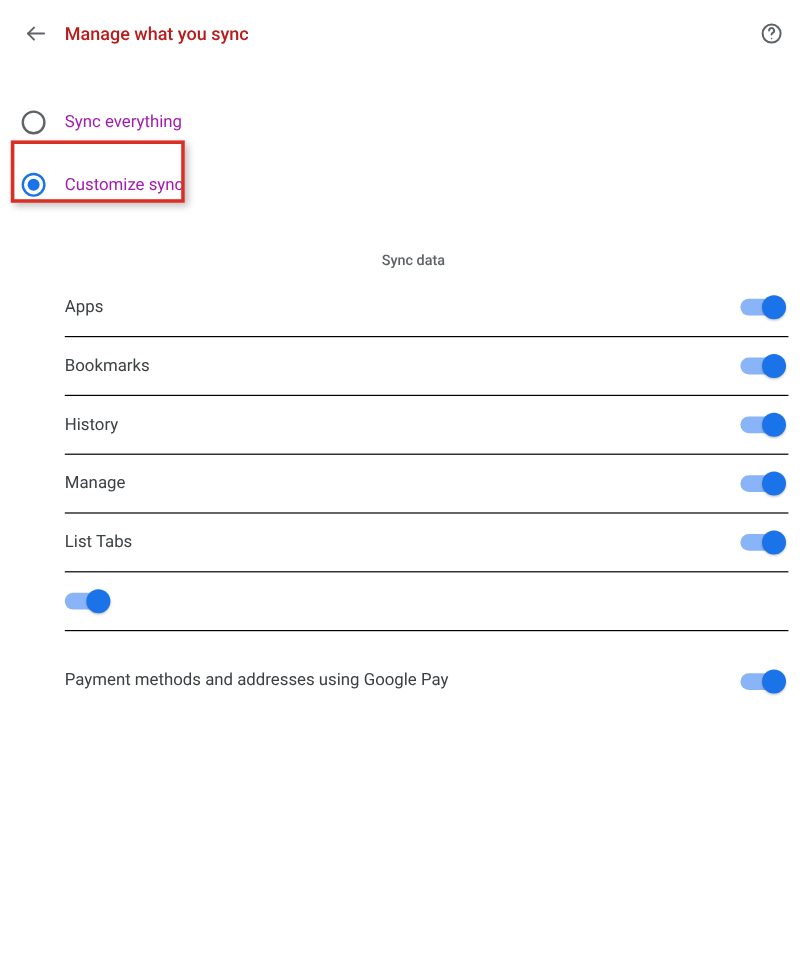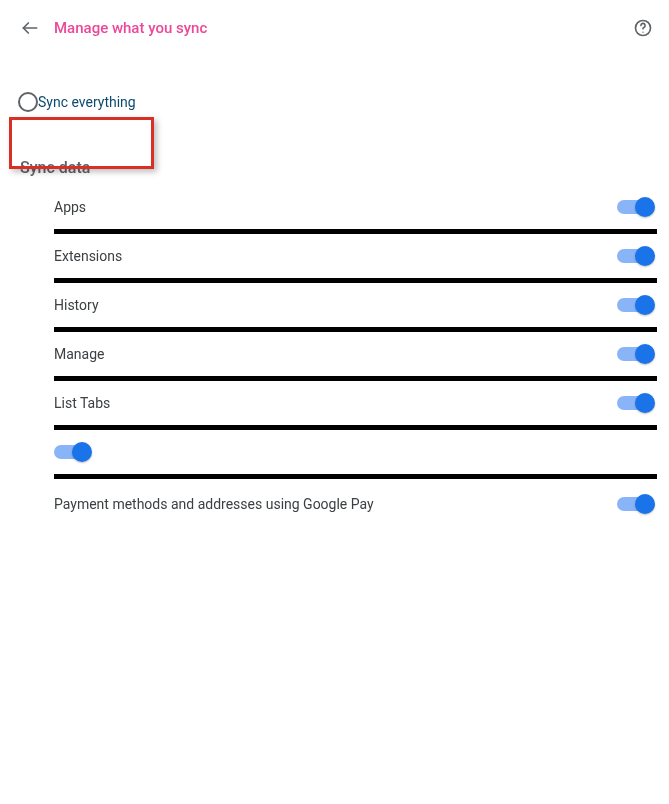--- a/index.html
+++ b/index.html
@@ -24,21 +24,21 @@
     height: 20px;
     color: #5f6368;
     cursor: pointer;
     display: flex;
     align-items: center;
     justify-content: center;
   }
   .page-title {
     font-size: 15px;
     font-weight: 500;
-    color: #ec4899;
+    color: #b91c1c;
     margin-left: 14px;
   }
   .help-icon {
     position: absolute;
     right: 16px;
     top: 18px;
     width: 20px;
     height: 20px;
     color: #5f6368;
     cursor: pointer;
@@ -72,53 +72,54 @@
   .radio-inner {
     width: 10px;
     height: 10px;
     background: #1a73e8;
     border-radius: 50%;
     display: none;
   }
   .radio-outer.selected .radio-inner { display: block; }
   .radio-label {
     font-size: 14px;
-    color: #0c4a6e;
-    margin-left: 0;
+    color: #a21caf;
+    margin-left: 16px;
   }
 
   .highlight-box {
     position: absolute;
     border: 3px solid #d93025;
     box-shadow: 3px 3px 6px rgba(0,0,0,0.25);
     pointer-events: none;
     width: 145px;
     height: 52px;
     left: 9px;
     top: 117px;
   }
 
   .section-header {
-    font-size: 16px;
+    font-size: 12px;
     font-weight: 500;
     color: #5f6368;
     padding: 30px 0 8px 20px;
+    text-align: center;
   }
 
   .list {
     padding: 0 12px 0 54px;
   }
   .item-row {
     display: flex;
     align-items: center;
     justify-content: space-between;
     height: 49px;
-    border-bottom: 5px solid #000000;
-  }
-  .item-row:last-child { border-bottom: none; }
+    border-bottom: 1px solid #000000;
+  }
+  .item-row:last-child { border-bottom: none; align-items: flex-end; }
   .item-label {
     font-size: 14px;
     color: #3c4043;
   }
 
   .toggle {
     position: relative;
     width: 34px;
     height: 14px;
     border-radius: 8px;
@@ -155,35 +156,41 @@
       <circle cx="12" cy="17" r="0.8" fill="currentColor" stroke="none"></circle>
     </svg>
   </div>
 </div>
 
 <div class="radio-section">
   <div class="radio-row">
     <div class="radio-outer"></div>
     <div class="radio-label">Sync everything</div>
   </div>
+  <div class="radio-row">
+    <div class="radio-outer selected">
+        <div class="radio-inner"></div>
+      </div>
+    <div class="radio-label">Customize sync</div>
+  </div>
 </div>
 
 <div class="highlight-box"></div>
 
 <div class="section-header">Sync data</div>
 
 <div class="list">
   <div class="item-row">
     <div class="item-label">Apps</div>
     <div class="toggle">
         <div class="knob"></div>
       </div>
   </div>
   <div class="item-row">
-    <div class="item-label">Extensions</div>
+    <div class="item-label">Bookmarks</div>
     <div class="toggle">
         <div class="knob"></div>
       </div>
   </div>
   <div class="item-row">
     <div class="item-label">History</div>
     <div class="toggle">
         <div class="knob"></div>
       </div>
   </div>

